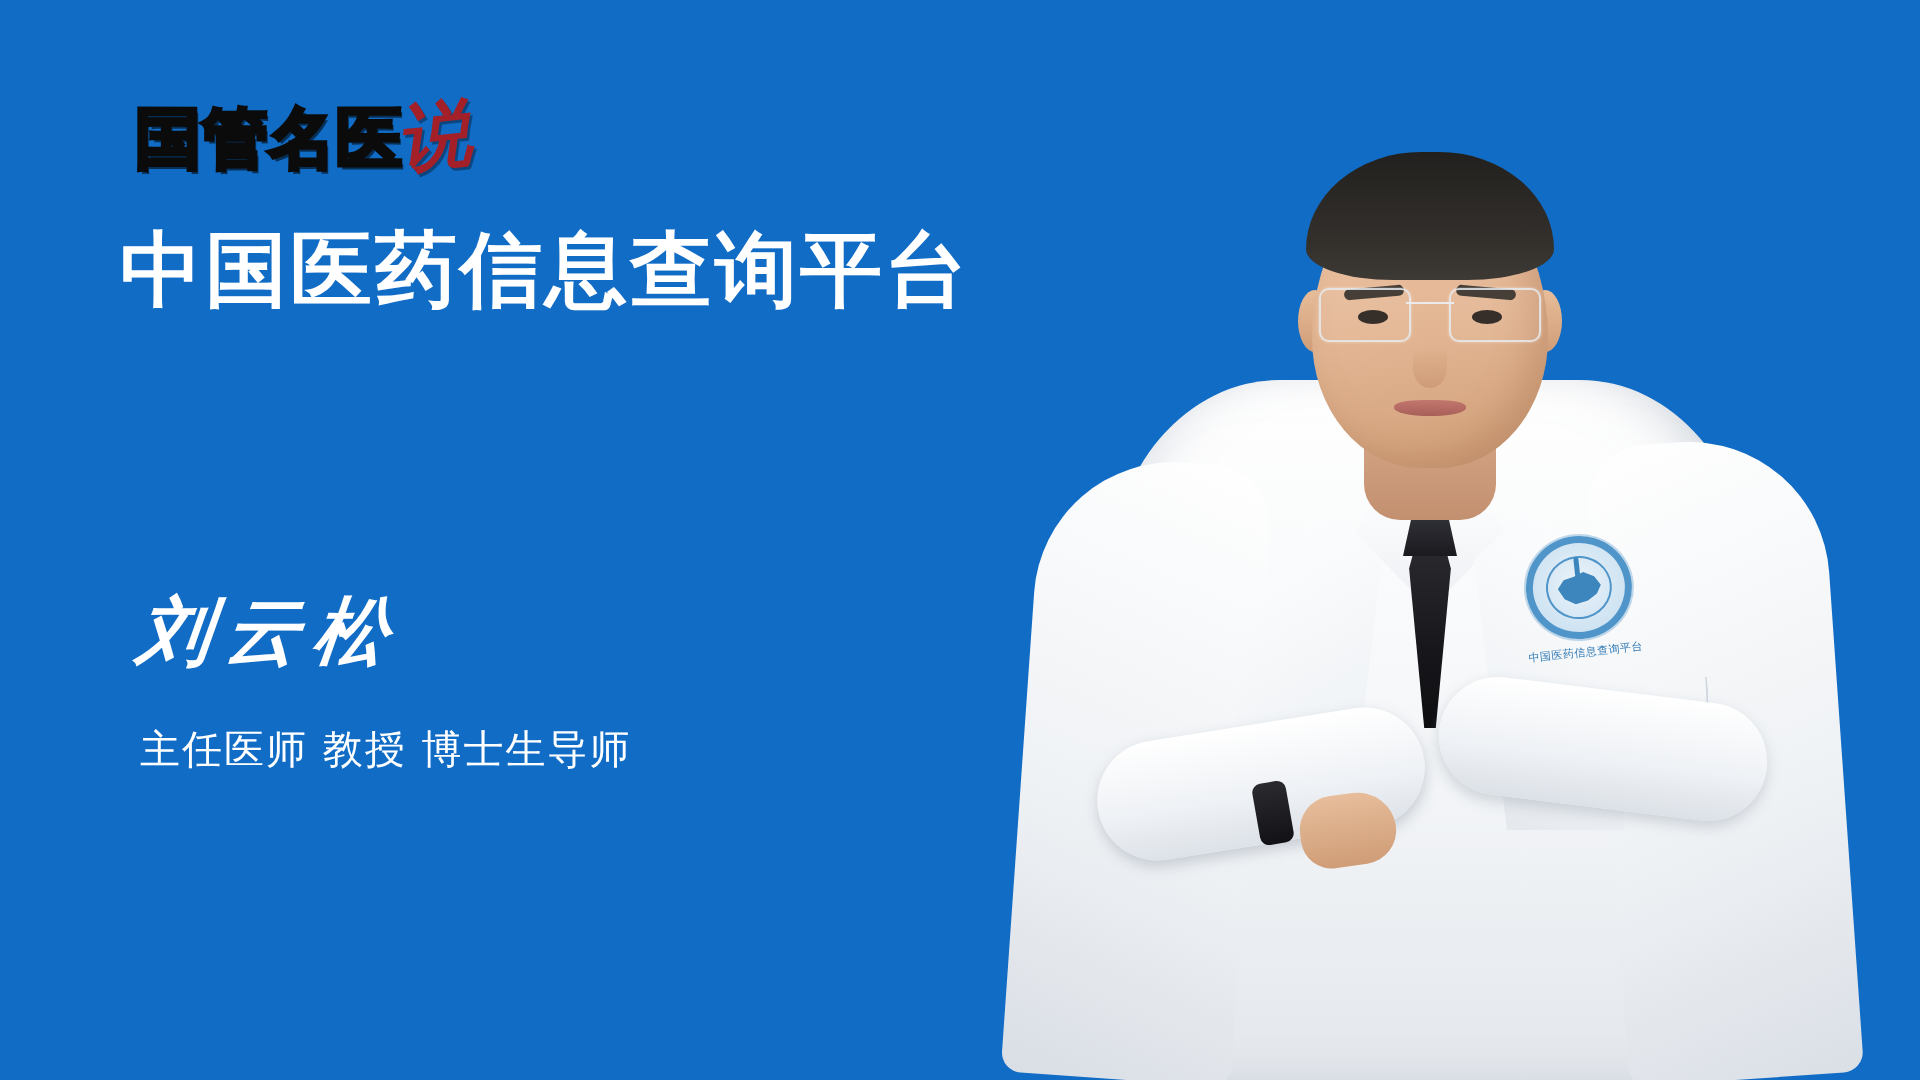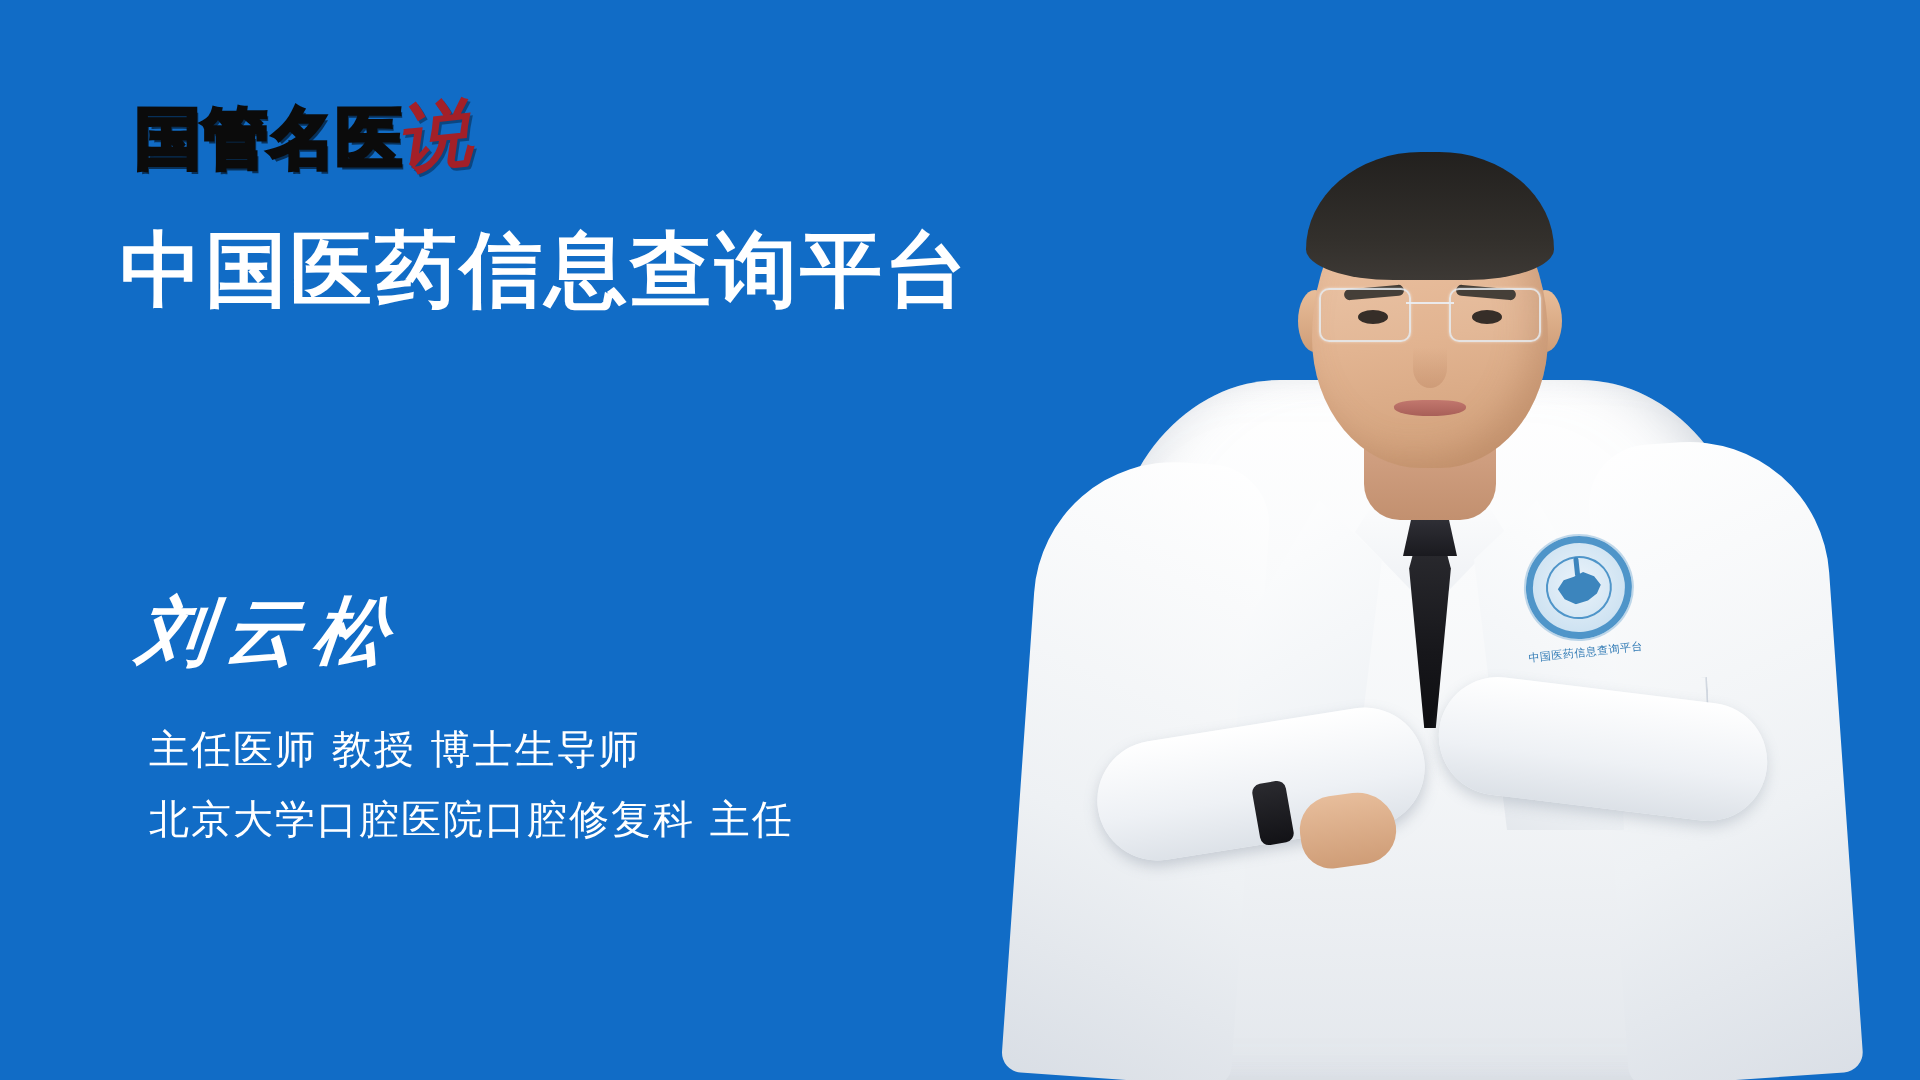--- a/index.html
+++ b/index.html
@@ -59,22 +59,22 @@
     color:#ffffff;
     font-style:italic;
     font-weight:600;
     letter-spacing:14px;
     font-family:"DejaVu Serif","Liberation Serif",serif;
     transform:skewX(-6deg);
   }
 
   
   .credentials{
-    position:absolute;left:149px;top:725px;
-    display:flex;flex-direction:column;gap:22px;
+    position:absolute;left:140px;top:725px;
+    display:flex;flex-direction:column;gap:64px;
   }
   .cred-line{
     font-size:40px;line-height:48px;
     color:#ffffff;
     letter-spacing:2px;
     white-space:nowrap;
     font-family:"DejaVu Sans","Liberation Sans",sans-serif;
   }
 
   
@@ -294,21 +294,20 @@
       <span class="brand-outline">国管名医</span>
       <span class="brand-accent">说</span>
     </div>
 
     <div class="main-title">中国医药信息查询平台</div>
 
     <div class="doctor-name">刘云松</div>
 
     <div class="credentials">
       <div class="cred-line">主任医师  教授  博士生导师</div>
-      <div class="cred-line">北京大学口腔医院口腔修复科  主任</div>
     </div>
   </div>
 
   <div class="photo-wrap">
     <div class="coat"></div>
     <div class="coat-shoulder-l"></div>
     <div class="coat-shoulder-r"></div>
 
     <div class="shirt"></div>
     <div class="tie"></div>

